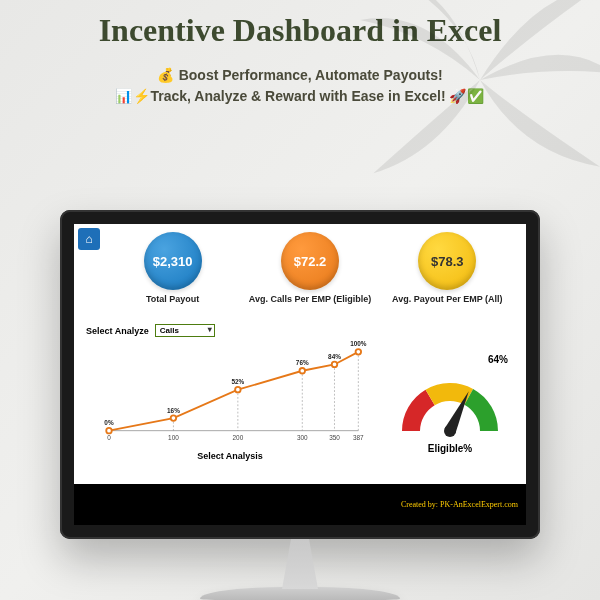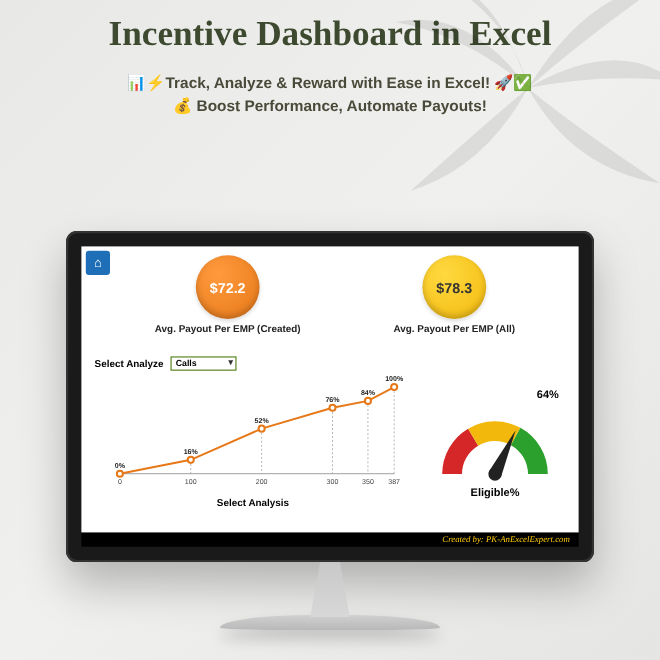--- a/index.html
+++ b/index.html
@@ -93,21 +93,21 @@
   .line-svg { width: 100%; height: 110px; }
   .chart-title { text-align: center; font-size: 9px; font-weight: bold; margin-top: -2px;}
   .gauge-area {
     width: 140px; position: relative; display:flex; flex-direction:column; align-items:center; justify-content:center;
   }
   .gauge-svg { width: 120px; height: 80px; margin-top: 18px;}
   .gauge-val { position:absolute; top: 34px; right: 12px; font-size: 10px; font-weight:bold; }
   .gauge-label { font-size: 10px; font-weight: bold; margin-top: 0;}
   .credit-bar {
     background: #000; color: #ffcc00; font-size: 8px; text-align: right;
-    padding: 2px 8px; margin-top: 0; font-style: italic;
+    padding: 16px 8px; margin-top: 0;
   }
   .stand-neck {
     width: 60px; height: 50px; background: linear-gradient(#c8c8c8,#d8d8d8);
     margin: 0 auto; clip-path: polygon(35% 0, 65% 0, 80% 100%, 20% 100%);
   }
   .stand-base {
     width: 200px; height: 14px; margin: -2px auto 0 auto;
     background: linear-gradient(#d0d0d0,#b8b8b8);
     border-radius: 50% / 100% 100% 20% 20%;
     box-shadow: 0 8px 14px rgba(0,0,0,0.2);
@@ -124,36 +124,40 @@
     <path d="M100 75 Q80 10 40 0 Q90 30 100 75 Z"></path>
     <path d="M100 75 Q140 10 190 5 Q140 40 100 75 Z"></path>
     <path d="M100 75 Q160 40 200 70 Q150 65 100 75 Z"></path>
     <path d="M100 75 Q130 130 190 140 Q130 100 100 75 Z"></path>
     <path d="M100 75 Q70 130 20 145 Q70 100 100 75 Z"></path>
   </g>
 </svg>
 
 <h1 class="title">Incentive Dashboard in Excel</h1>
 <div class="subtitle">
+  <div>💰 Boost Performance, Automate Payouts!</div>
   <div>📊⚡Track, Analyze &amp; Reward with Ease in Excel! 🚀✅</div>
-  <div>💰 Boost Performance, Automate Payouts!</div>
 </div>
 
 <div class="monitor-wrap">
   <div class="monitor-bezel">
     <div class="screen">
 
       <div class="home-btn">
         <span>⌂</span>
       </div>
 
       <div class="kpi-row">
         <div class="kpi">
+          <div class="kpi-circle c-blue">$2,310</div>
+          <div class="kpi-label">Total Payout</div>
+        </div>
+        <div class="kpi">
           <div class="kpi-circle c-orange">$72.2</div>
-          <div class="kpi-label">Avg. Payout Per EMP (Created)</div>
+          <div class="kpi-label">Avg. Calls Per EMP (Eligible)</div>
         </div>
         <div class="kpi">
           <div class="kpi-circle c-yellow">$78.3</div>
           <div class="kpi-label">Avg. Payout Per EMP (All)</div>
         </div>
       </div>
 
       <div class="lower">
         <div class="chart-area">
           <div class="metric-select">

